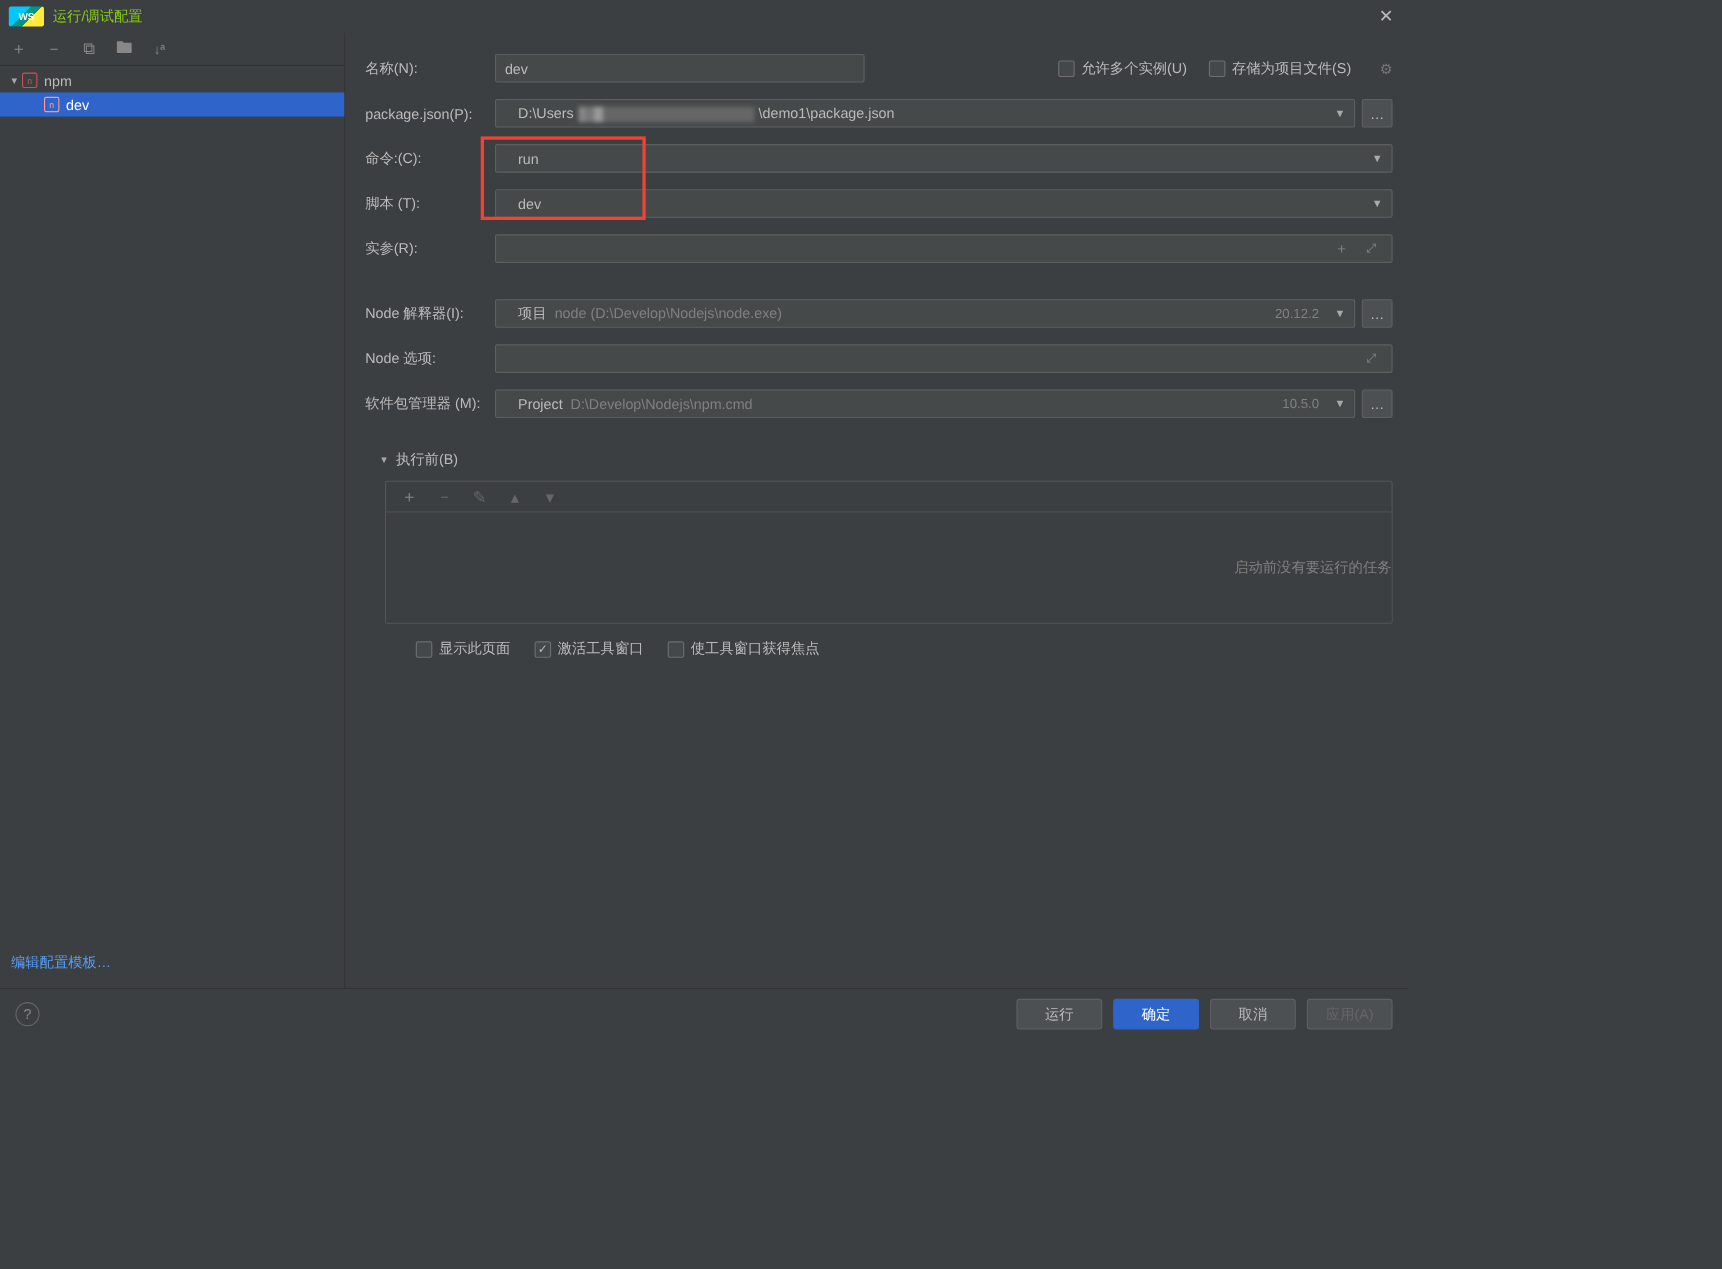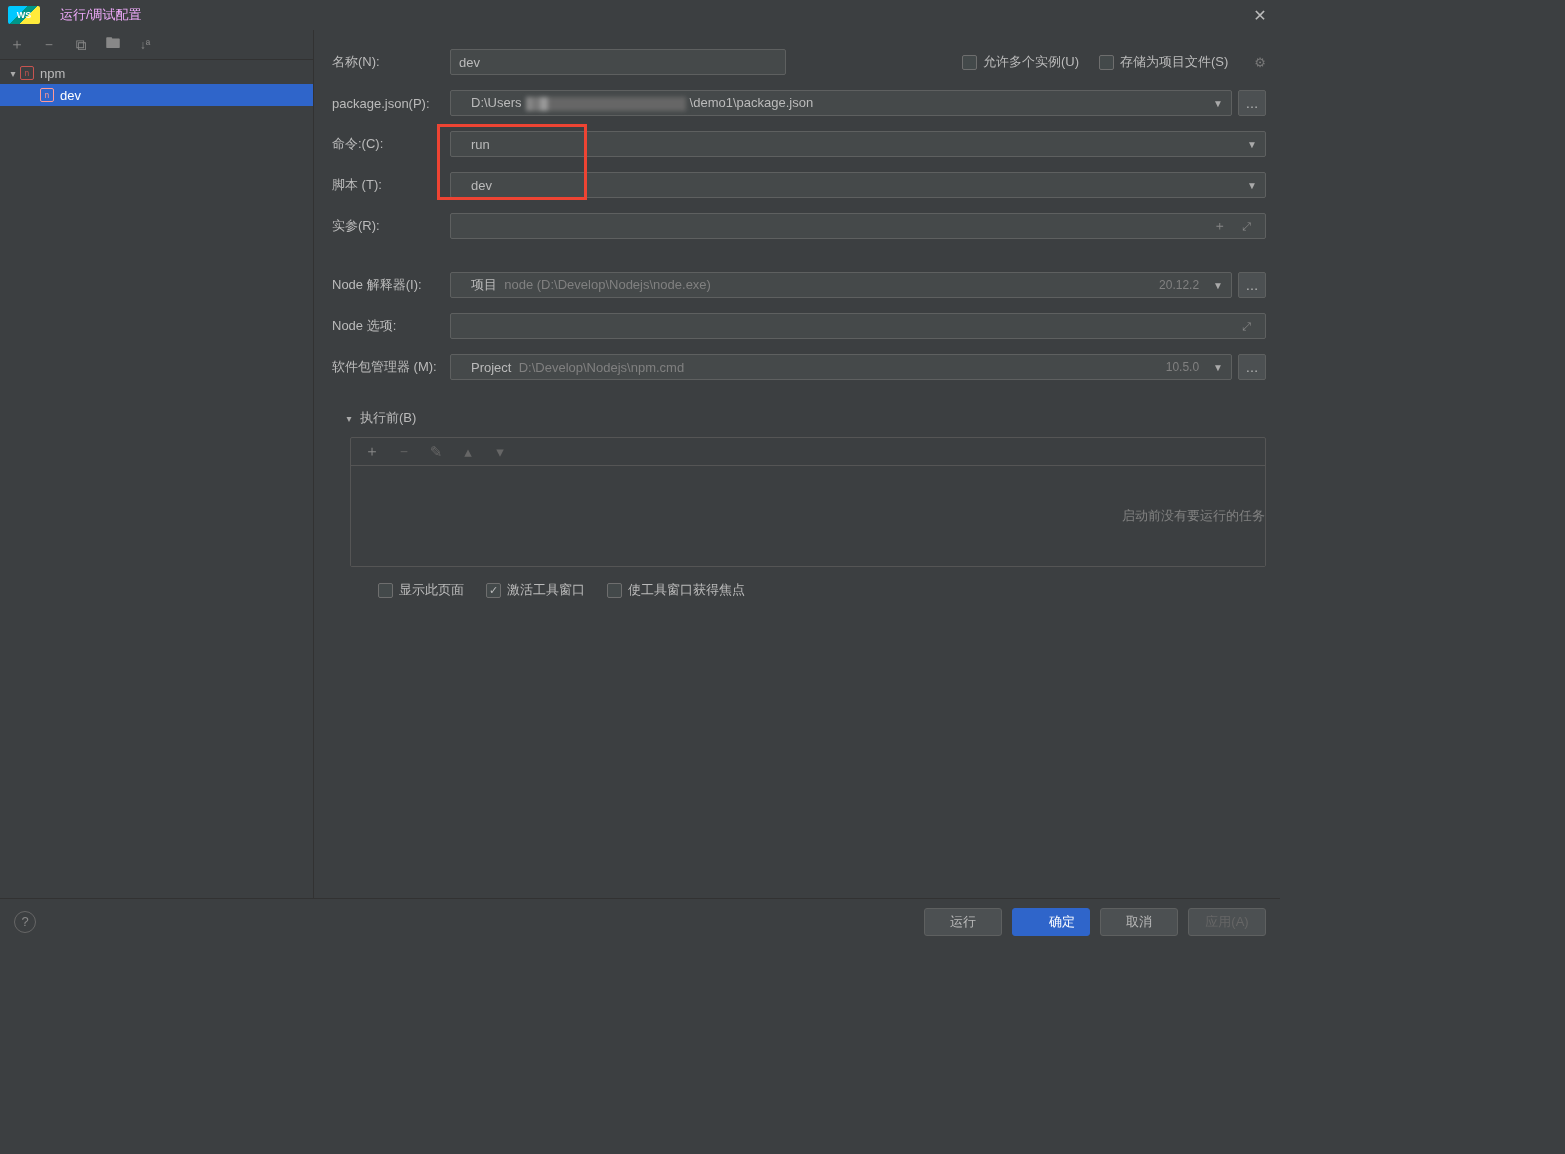--- a/index.html
+++ b/index.html
@@ -21,21 +21,21 @@
   padding: 0 8px;
   background: #3c3f41;
 }
 .titlebar .icon-ws {
   width: 32px; height: 18px;
   background: linear-gradient(135deg,#00c8ff 40%,#009688 40%,#009688 60%,#ffeb3b 60%);
   border-radius:2px;
   margin-right:8px;
   font-size:9px;color:#fff;font-weight:bold;text-align:center;line-height:18px;
 }
-.titlebar-title { flex:1; color:#f0abfc;margin-left:12px; }
+.titlebar-title { flex:1; color:#84cc16; }
 .titlebar-close { width:24px; text-align:center; cursor:pointer; color:#bbbbbb; font-size:16px; }
 
 
 .body-area { display:flex; height: calc(100% - 30px - 46px); }
 
 
 .sidebar {
   width: 314px;
   background:#3c3f41;
   border-right:1px solid #323232;
@@ -149,21 +149,21 @@
   display:flex;align-items:center;justify-content:center;
   color:#888;cursor:pointer;
 }
 .footer-spacer{flex:1;}
 .btn {
   min-width:78px;height:28px;padding:0 14px;
   border:1px solid #5e6060;border-radius:3px;
   background:#4c5052;color:#bbbbbb;cursor:pointer;
   display:flex;align-items:center;justify-content:center;
 }
-.btn.accent { background:#2f65ca;border-color:#2f65ca;color:#fff;justify-content:flex-end; }
+.btn.accent { background:#2f65ca;border-color:#2f65ca;color:#fff; }
 .btn.disabled { color:#666; }
 
 .expand-icon { font-size:11px;color:#888;margin-left:auto;padding:0 6px;cursor:pointer; }
 .list-icon { width:16px;height:16px;border:1px solid #777;margin-left:auto;margin-right:2px;border-radius:1px;display:flex;flex-direction:column;justify-content:space-evenly;padding:2px;cursor:pointer;}
 .list-icon span{height:1px;background:#888;}
 .gear{color:#777;margin-left:6px;}
 
 .checks-right{display:flex;align-items:center;gap:20px;}
 </style>
 </head>
@@ -188,20 +188,23 @@
     <div class="tree">
       <div class="tree-row">
         <span class="chev">▾</span>
         <span class="npm-badge">n</span>
         <span class="tree-label">npm</span>
       </div>
       <div class="tree-row indent selected">
         <span class="npm-badge">n</span>
         <span class="tree-label">dev</span>
       </div>
+    </div>
+    <div class="sidebar-footer">
+      <span class="link">编辑配置模板…</span>
     </div>
   </div>
 
   <div class="form-area">
 
     <div class="row">
       <div class="label"><span>名称(N):</span></div>
       <div class="input" style="width:336px;">
           <span>dev</span>
         </div>

